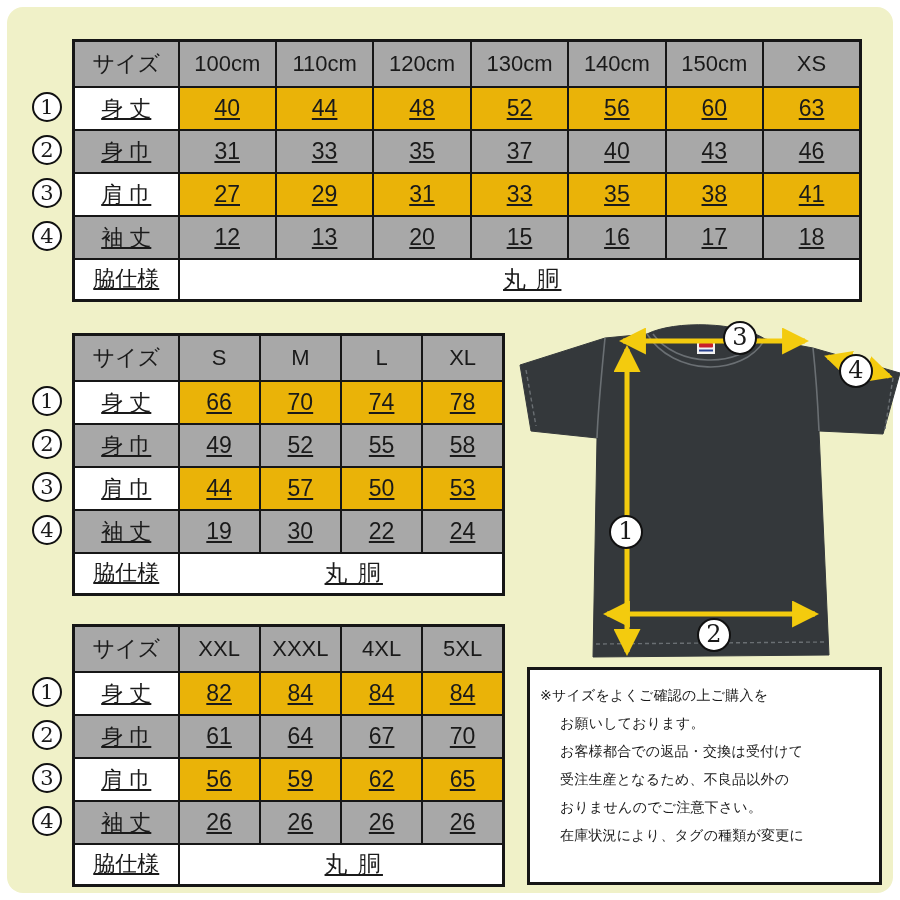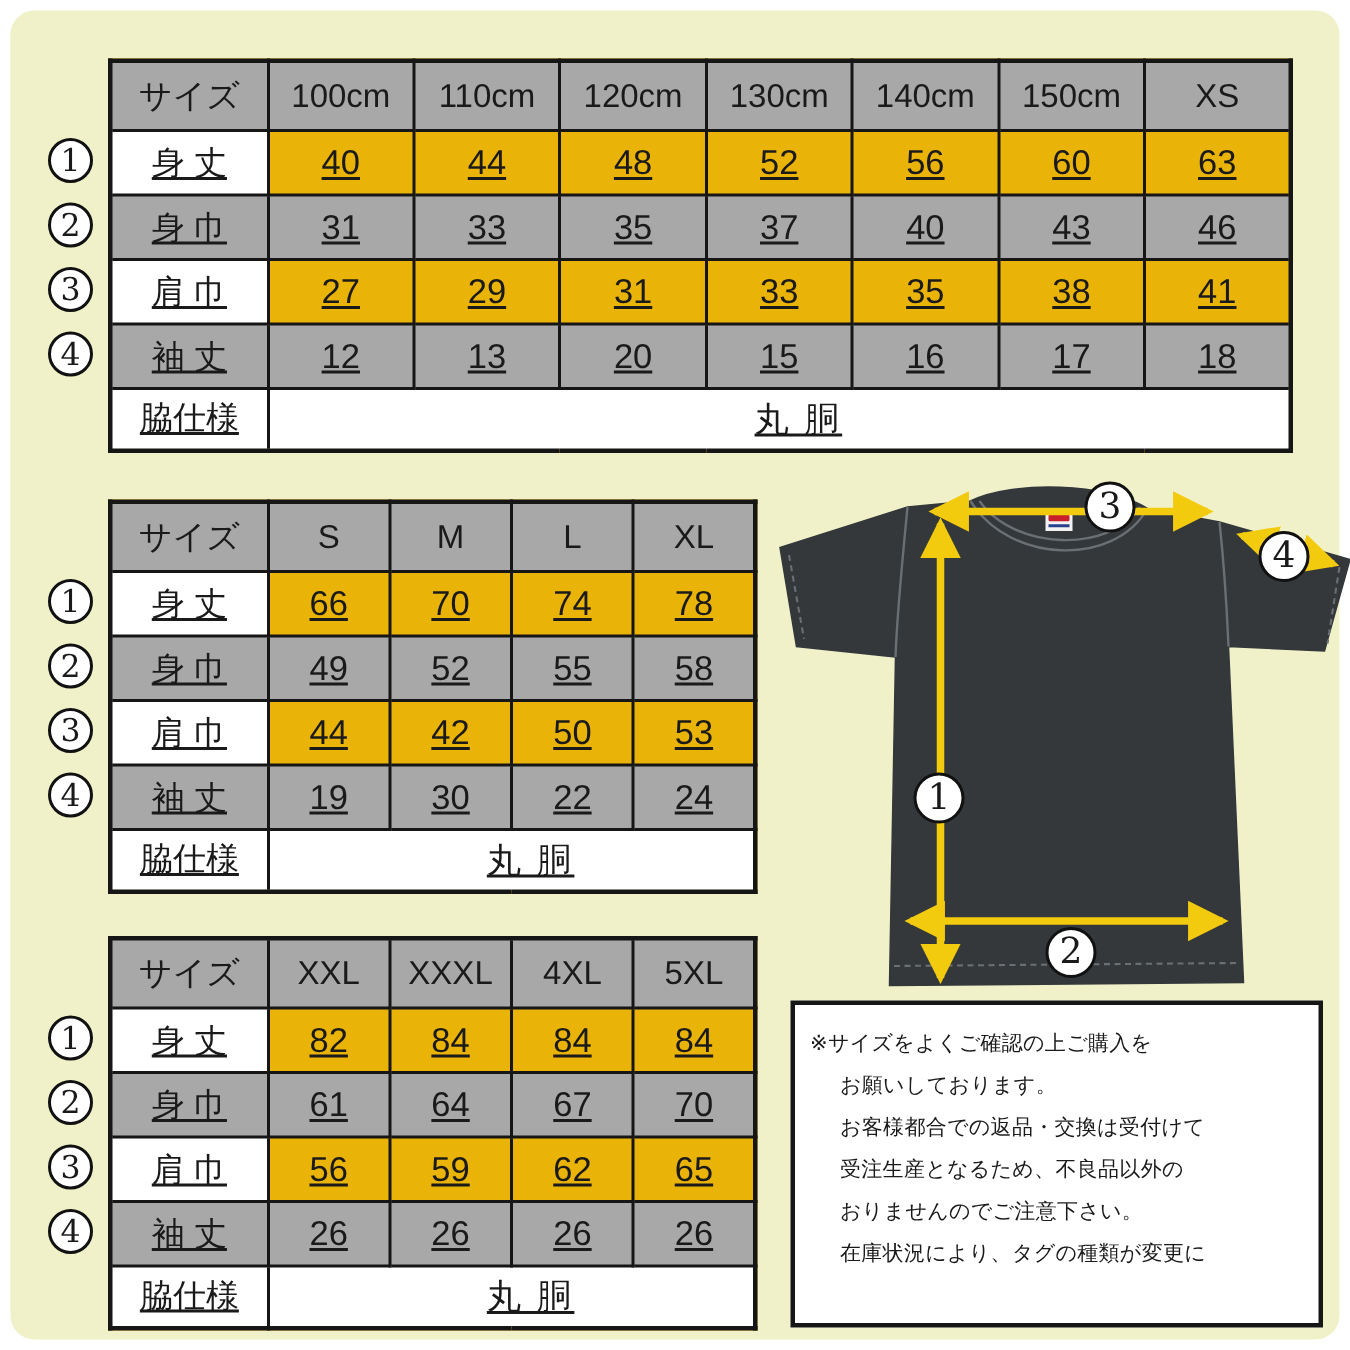--- a/index.html
+++ b/index.html
@@ -207,21 +207,21 @@
           <tr class="shade">
             <th>身 巾</th>
             <td>49</td>
             <td>52</td>
             <td>55</td>
             <td>58</td>
           </tr>
           <tr>
             <th>肩 巾</th>
             <td>44</td>
-            <td>42</td>
+            <td>57</td>
             <td>50</td>
             <td>53</td>
           </tr>
           <tr class="shade">
             <th>袖 丈</th>
             <td>19</td>
             <td>30</td>
             <td>22</td>
             <td>24</td>
           </tr>

